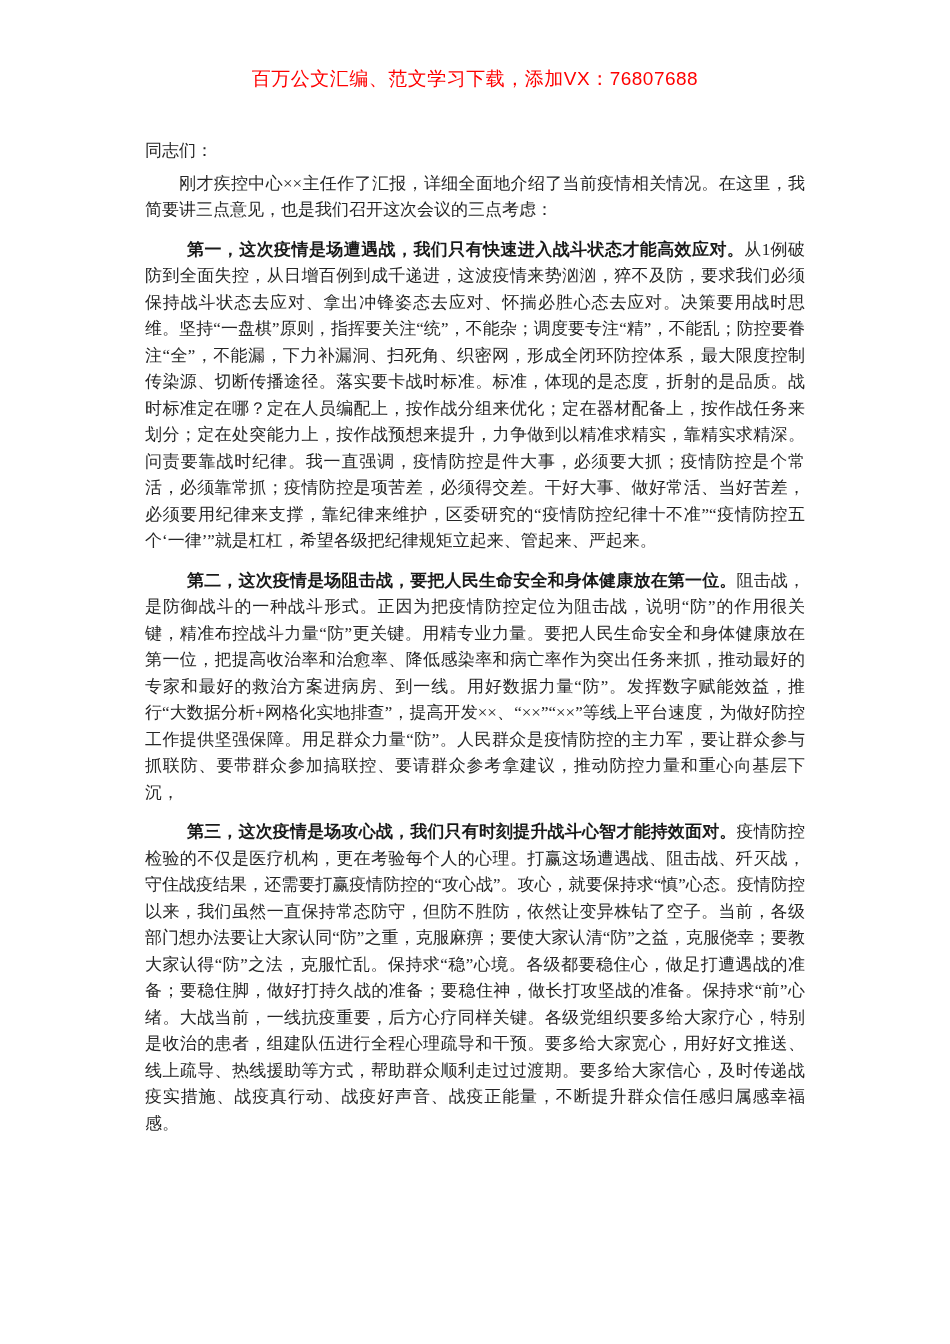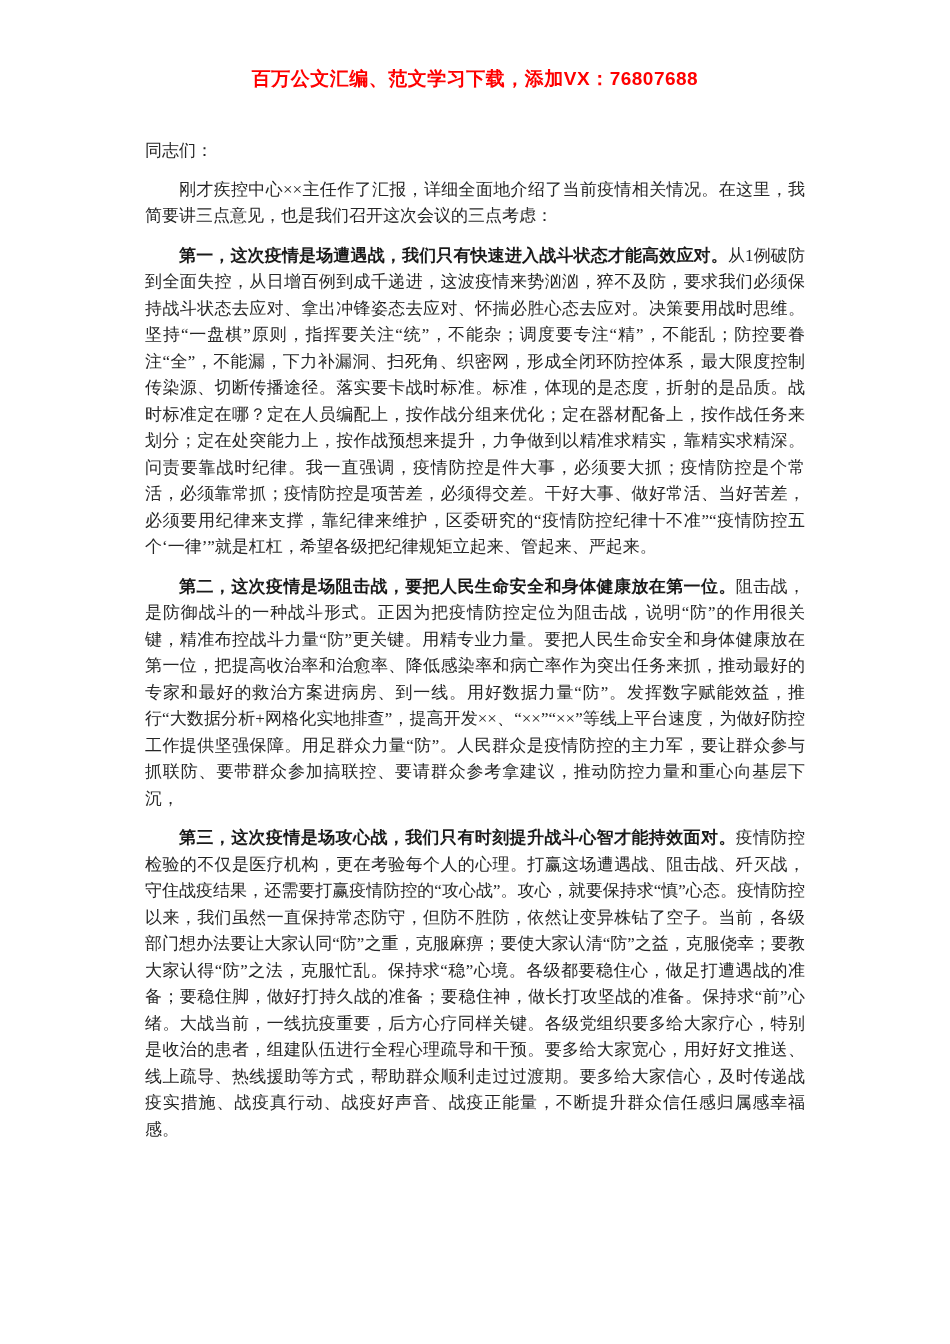--- a/index.html
+++ b/index.html
@@ -16,47 +16,48 @@
   }
   .page {
     width: 950px;
     height: 1344px;
     background: #ffffff;
   }
   .promo-header {
     padding-top: 66px;
     text-align: center;
     font-size: 19px;
-    font-weight: 700;
+    font-weight: 400;
     letter-spacing: 0.5px;
     font-family: "Liberation Sans", "DejaVu Sans", sans-serif;
   }
   .doc-body {
     margin: 46px 145px 0 145px;
     font-size: 17px;
     line-height: 26.5px;
     text-align: justify;
     color: #262626;
   }
   .para {
     text-indent: 2em;
     margin-top: 16px;
   }
   .salutation {
     text-indent: 0;
   }
   .intro {
-    margin-top: 12px;
+    margin-top: 6px;
   }
   .section {
     margin-top: 13px;
   }
   .lead {
     font-weight: bold;
     color: #1a1a1a;
+    margin-left: 8px;
   }
 </style>
 </head>
 <body>
 
 <div class="page">
 
   <div class="promo-header" style="color: rgb(254, 0, 0);">百万公文汇编、范文学习下载，添加VX：76807688</div>
 
   <div class="doc-body">

